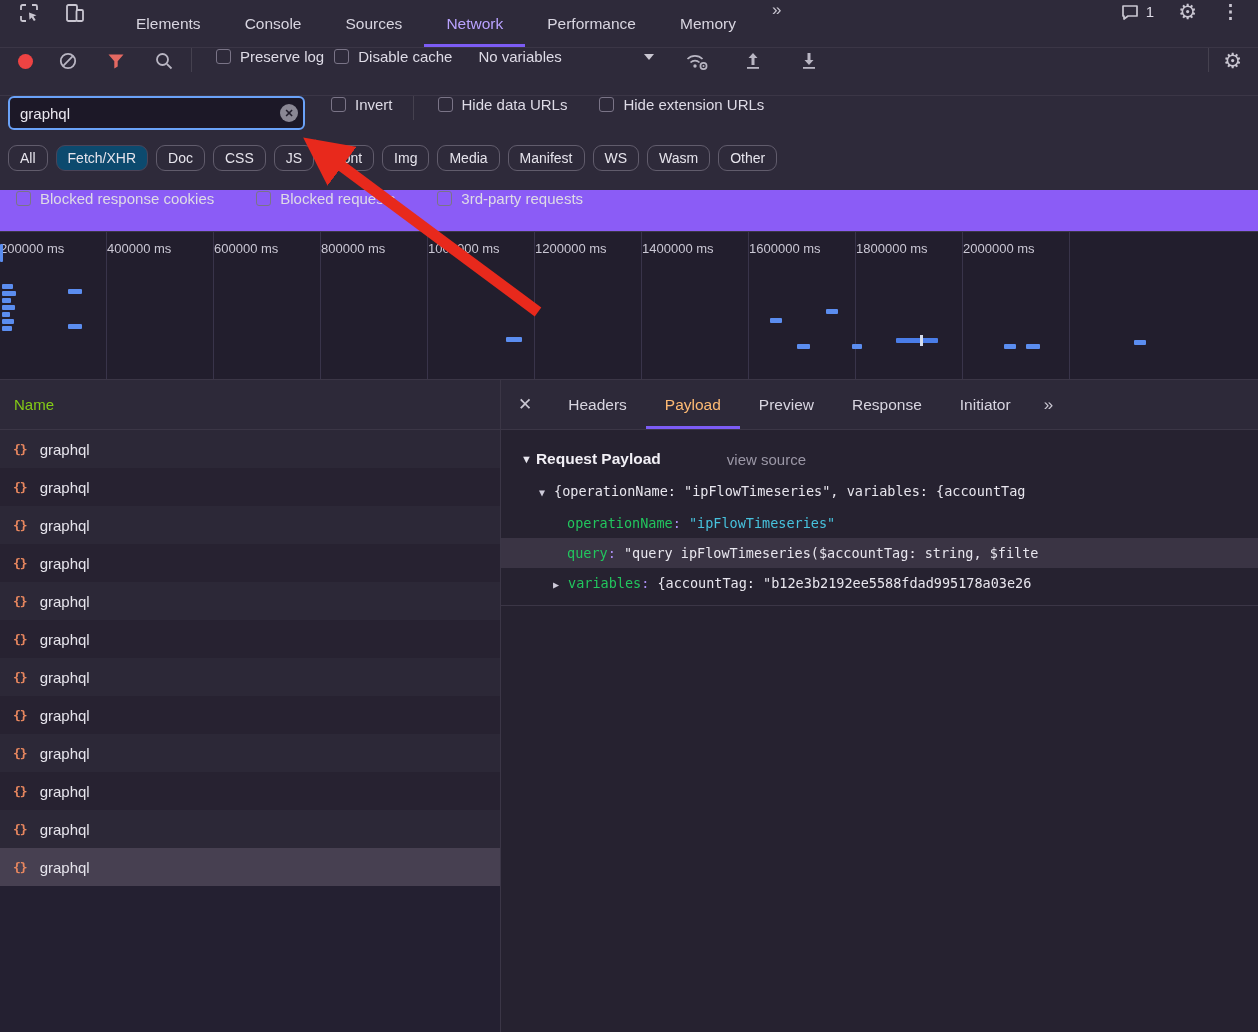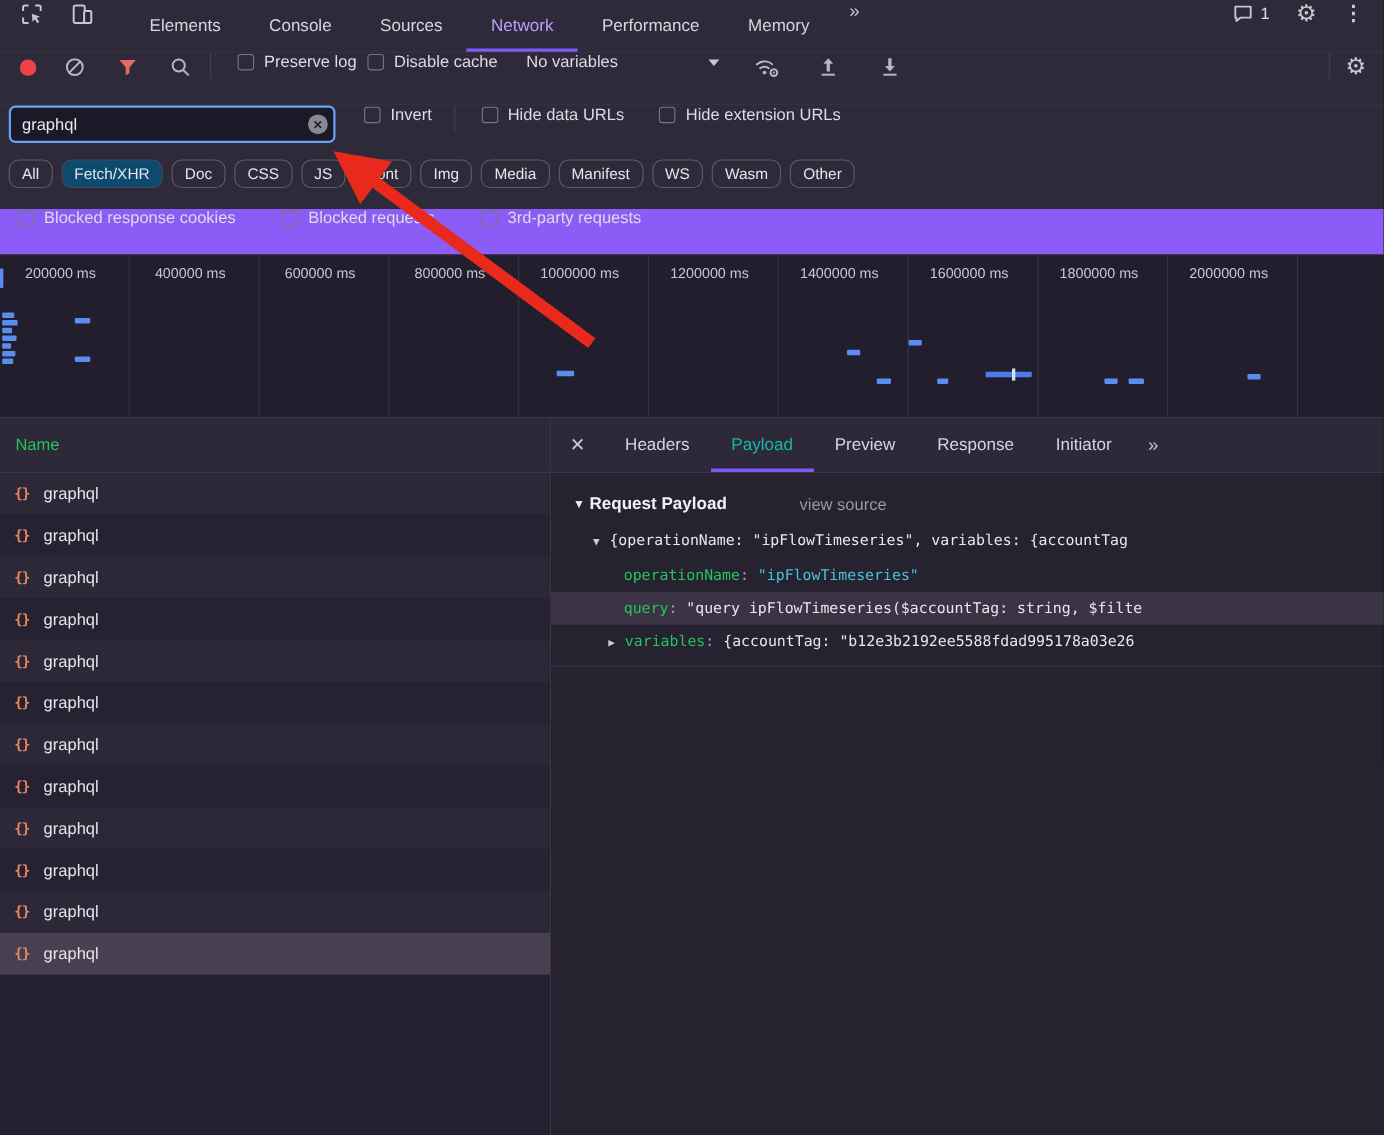--- a/index.html
+++ b/index.html
@@ -46,45 +46,45 @@
   
   .chipsrow{top:145px;height:45px;background:#2e2a3a;gap:8px;padding-left:8px}
   .chip{padding:4px 11px;border:1px solid #615c6c;border-radius:9px;font-size:14px;color:#e6e4ec;white-space:nowrap}
   .chip.active{background:#0c4a6e;border-color:#4a4458}
 
   
   .optsrow{top:190px;height:42px;background:#8b5cf6;border-bottom:1px solid #3b3646;padding-left:6px}
 
   
   .timeline{position:absolute;top:232px;left:0;right:0;height:148px;background:#221e2d;border-bottom:1px solid #3b3646;display:flex;overflow:hidden}
-  .tl-cell{width:118px;flex:none;border-right:1px solid #39344a;text-align:center;padding:9px 7px 0 0;
+  .tl-cell{width:107px;flex:none;border-right:1px solid #39344a;text-align:left;padding:9px 7px 0 0;
     font-size:13px;color:#cac7d4;white-space:nowrap}
   .tl-bars{position:absolute;inset:0}
   .tl-bar{position:absolute;background:#5b8def;border-radius:1px}
   .tl-bar.m{background:#4a7de8}
   .tl-bar.m::after{content:"";position:absolute;left:58%;top:-3px;width:3px;height:11px;background:#d6dded}
 
   
   .main{position:absolute;top:380px;left:0;right:0;bottom:0;display:flex}
   .left{width:501px;flex:none;border-right:1px solid #3b3646;display:flex;flex-direction:column;background:#242031}
   .name-header{height:50px;flex:none;display:flex;align-items:center;padding-left:14px;background:#2d2939;
-    border-bottom:1px solid #3b3646;font-size:15px;color:#22c55e}
+    border-bottom:1px solid #3b3646;font-size:15px;color:#84cc16}
   .rows{flex:1;overflow:hidden}
   .row{height:38px;display:flex;align-items:center;gap:13px;padding-left:13px;font-size:15px;color:#e6e4ec}
   .row:nth-child(odd){background:#2c2837}
   .row:nth-child(even){background:#272231}
   .row.selected{background:#474051}
   .braces{font-family:"DejaVu Sans Mono",monospace;color:#e8875f;font-size:13px;font-weight:bold;letter-spacing:-1px}
   .braces::before{content:"{}"}
 
   .right{flex:1;min-width:0;display:flex;flex-direction:column;background:#262230}
   .dtabs{height:50px;flex:none;display:flex;align-items:center;background:#2d2939;border-bottom:1px solid #3b3646}
   .close-x{padding:0 17px;font-size:17px;color:#c9c6d1}
   .dtab{padding:0 19px;height:100%;display:flex;align-items:center;font-size:15.5px;color:#d8d5e0}
-  .dtab.active{color:#14b8a6;box-shadow:inset 0 -3px 0 #7c5cf5}
+  .dtab.active{color:#fdba74;box-shadow:inset 0 -3px 0 #7c5cf5}
 
   .payload{padding-top:12px}
   .sect-row{display:flex;align-items:center;height:34px;padding-left:20px}
   .caret{color:#e8e6ee;font-size:11px;margin-right:4px}
   .sect-title{font-weight:700;color:#f2f0f6;font-size:15.5px}
   .view-source{margin-left:66px;color:#9b97a6;font-size:15px}
   .code{font-family:"DejaVu Sans Mono",monospace;font-size:13.5px;line-height:30px;white-space:nowrap;color:#e8e6ee}
   .l1{padding-left:38px}
   .l2{padding-left:66px}
   .l3{padding-left:66px;background:#3a3444}

